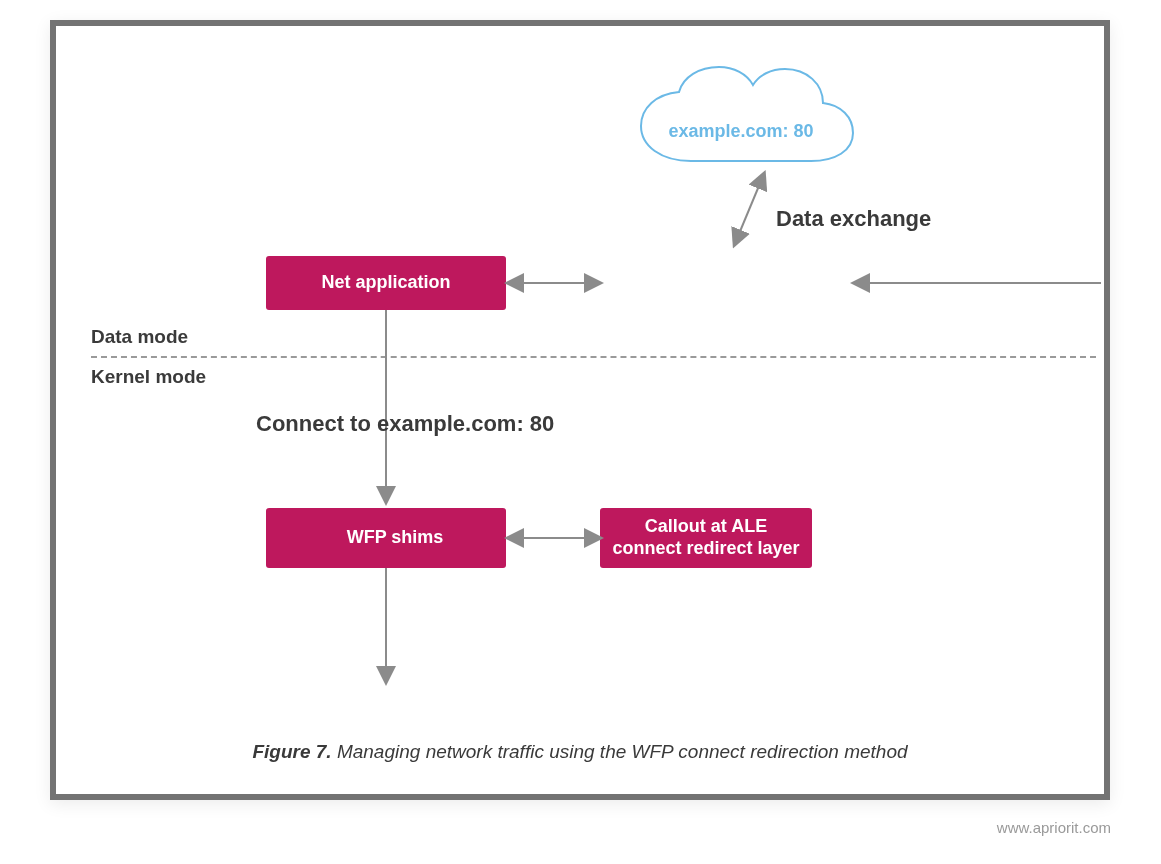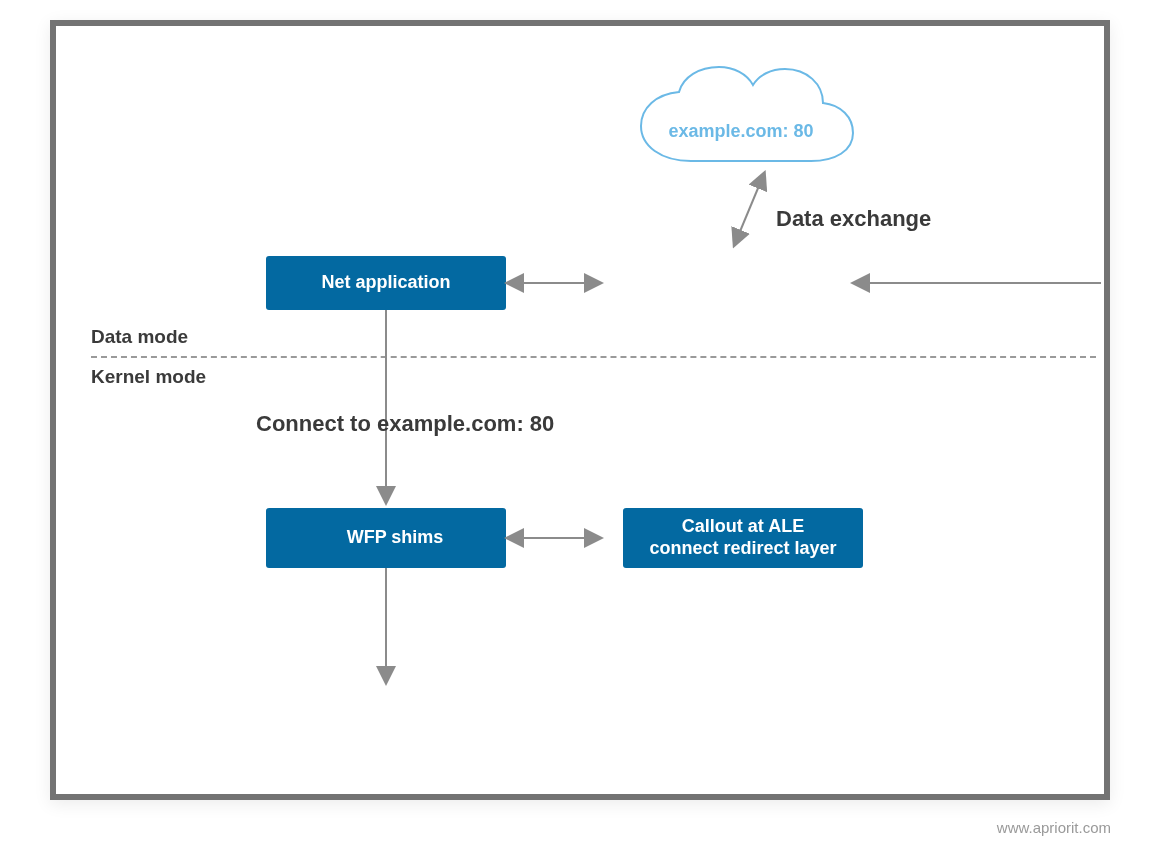--- a/index.html
+++ b/index.html
@@ -20,21 +20,21 @@
     background: #fff;
     border: 6px solid #737373;
     box-shadow: 0 4px 16px rgba(0,0,0,0.08);
   }
   .canvas {
     position: absolute;
     inset: 0;
   }
   .box {
     position: absolute;
-    background: #0369a1;
+    background: #be185d;
     color: #fff;
     font-weight: 700;
     font-size: 18px;
     line-height: 1.2;
     display: flex;
     align-items: center;
     justify-content: center;
     text-align: center;
     border-radius: 3px;
     padding: 6px 10px;
@@ -135,28 +135,31 @@
 
     <div class="divider" style="left:35px; top:330px; width:1005px;"></div>
 
     <svg class="arrow" style="left:320px; top:284px; width:20px; height:198px;">
       <line x1="10" y1="0" x2="10" y2="188" stroke="#8b8b8b" stroke-width="2" marker-end="url(#ah1)"></line>
     </svg>
     <div class="label" style="left:200px; top:385px;">Connect to example.com: 80</div>
 
     <div class="box" style="left:210px; top:482px; width:240px; height:60px;padding-left:28px;">WFP shims</div>
 
-    <div class="box" style="left:567px; top:482px; width:240px; height:60px; white-space:pre-line;">Callout at ALE
+    <div class="box" style="left:544px; top:482px; width:212px; height:60px; white-space:pre-line;">Callout at ALE
 connect redirect layer</div>
 
     <svg class="arrow" style="left:450px; top:502px; width:100px; height:20px;">
       <line x1="10" y1="10" x2="90" y2="10" stroke="#8b8b8b" stroke-width="2" marker-end="url(#ah1)" marker-start="url(#ah1s)"></line>
     </svg>
 
     <svg class="arrow" style="left:320px; top:542px; width:20px; height:120px;">
       <line x1="10" y1="0" x2="10" y2="110" stroke="#8b8b8b" stroke-width="2" marker-end="url(#ah1)"></line>
     </svg>
 
+    <div class="caption" style="left:0; top:715px;">
+      <span class="fig-num">Figure 7.</span><span class="fig-title"> Managing network traffic using the WFP connect redirection method</span>
+    </div>
 
   </div>
 </div>
 
 <div class="footer">www.apriorit.com</div>
 
 </body></html>

